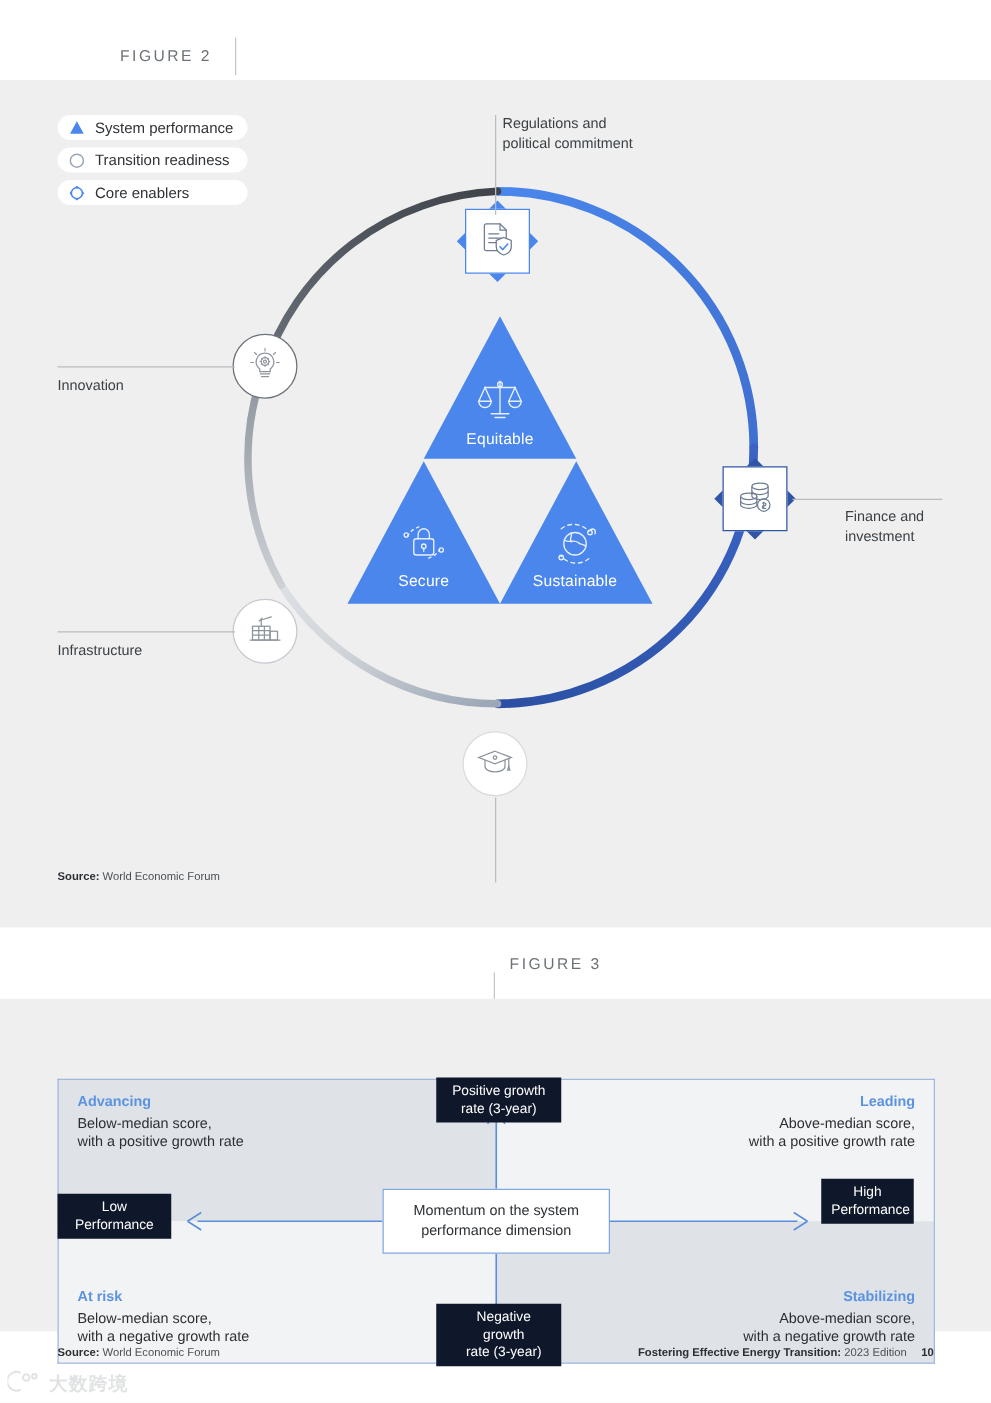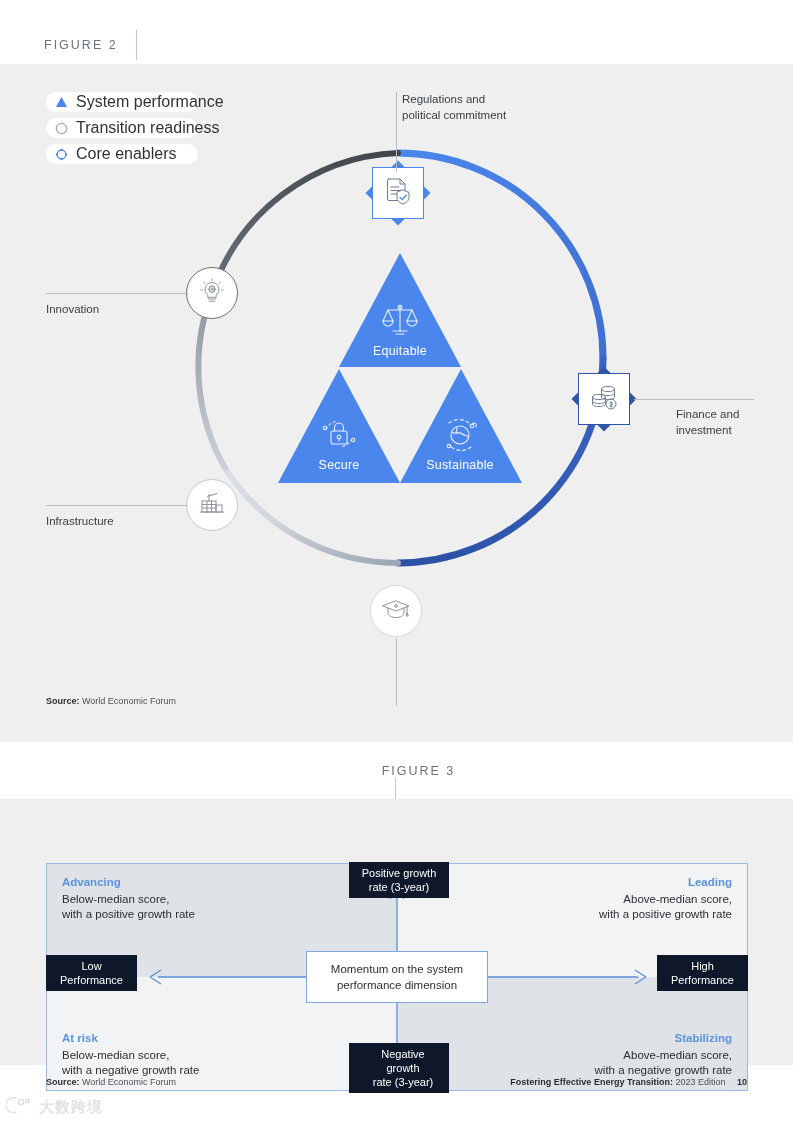--- a/index.html
+++ b/index.html
@@ -11,21 +11,21 @@
   }
   .page { position: relative; width: 793px; height: 1122px; background:#fff; }
 
   
   .fig-header {
     position: absolute; left: 0; width: 793px;
     display: flex; align-items: center;
   }
   .fig-num {
     font-size: 12.5px; letter-spacing: 2.0px; color: #6c7278;
-    font-weight: 400; padding-left: 44px;
+    font-weight: 400; padding-left: 96px;
   }
   .fig-divider {
     width: 1px; height: 30px; background: #c3c7cb; margin: 0 20px 0 18px;
   }
   .fig-title {
     font-size: 13.5px; font-weight: bold; color: #2b2f33; letter-spacing: .1px;
   }
 
   
   .fig2-panel {
@@ -36,21 +36,21 @@
   
   .legend { position: absolute; left: 46px; top: 92px; width: 152px; }
   .legend-item {
     display: flex; align-items: center;
     height: 20px; margin-bottom: 6px;
     background: #ffffff; border-radius: 10px;
     padding: 0 10px 0 8px;
   }
   .legend-ico { width: 15px; height: 15px; margin-right: 7px; flex:0 0 15px;
                 display:flex; align-items:center; justify-content:center; }
-  .legend-label { font-size: 16px; color: #2f3337; white-space: nowrap; }
+  .legend-label { font-size: 12px; color: #2f3337; white-space: nowrap; }
 
   
   .ring-wrap { position: absolute; left: 186px; top: 146px; width: 424px; height: 424px; }
 
   
   .node { position: absolute; }
   .node-circle {
     width: 52px; height: 52px; border-radius: 50%;
     background: #ffffff; display: flex; align-items: center; justify-content: center;
   }
@@ -425,21 +425,21 @@
       <span>rate (3-year)</span>
     </div>
     <div class="blue-chip" style="left:303px; top:180px; width:100px;padding-left:16px;">
       <span>Negative growth</span><br>
       <span>rate (3-year)</span>
     </div>
     <div class="blue-chip" style="left:0px; top:92px; width:91px;">
       <span>Low</span><br>
       <span>Performance</span>
     </div>
-    <div class="blue-chip" style="left:611px; top:92px; width:91px;">
+    <div class="blue-chip" style="left:611px; top:80px; width:74px;">
       <span>High</span><br>
       <span>Performance</span>
     </div>
 
     <div class="center-box" style="left:260px; top:88px; width:182px; height:52px;">
       <div>
         <span>Momentum on the system</span><br>
         <span>performance dimension</span>
       </div>
     </div>

